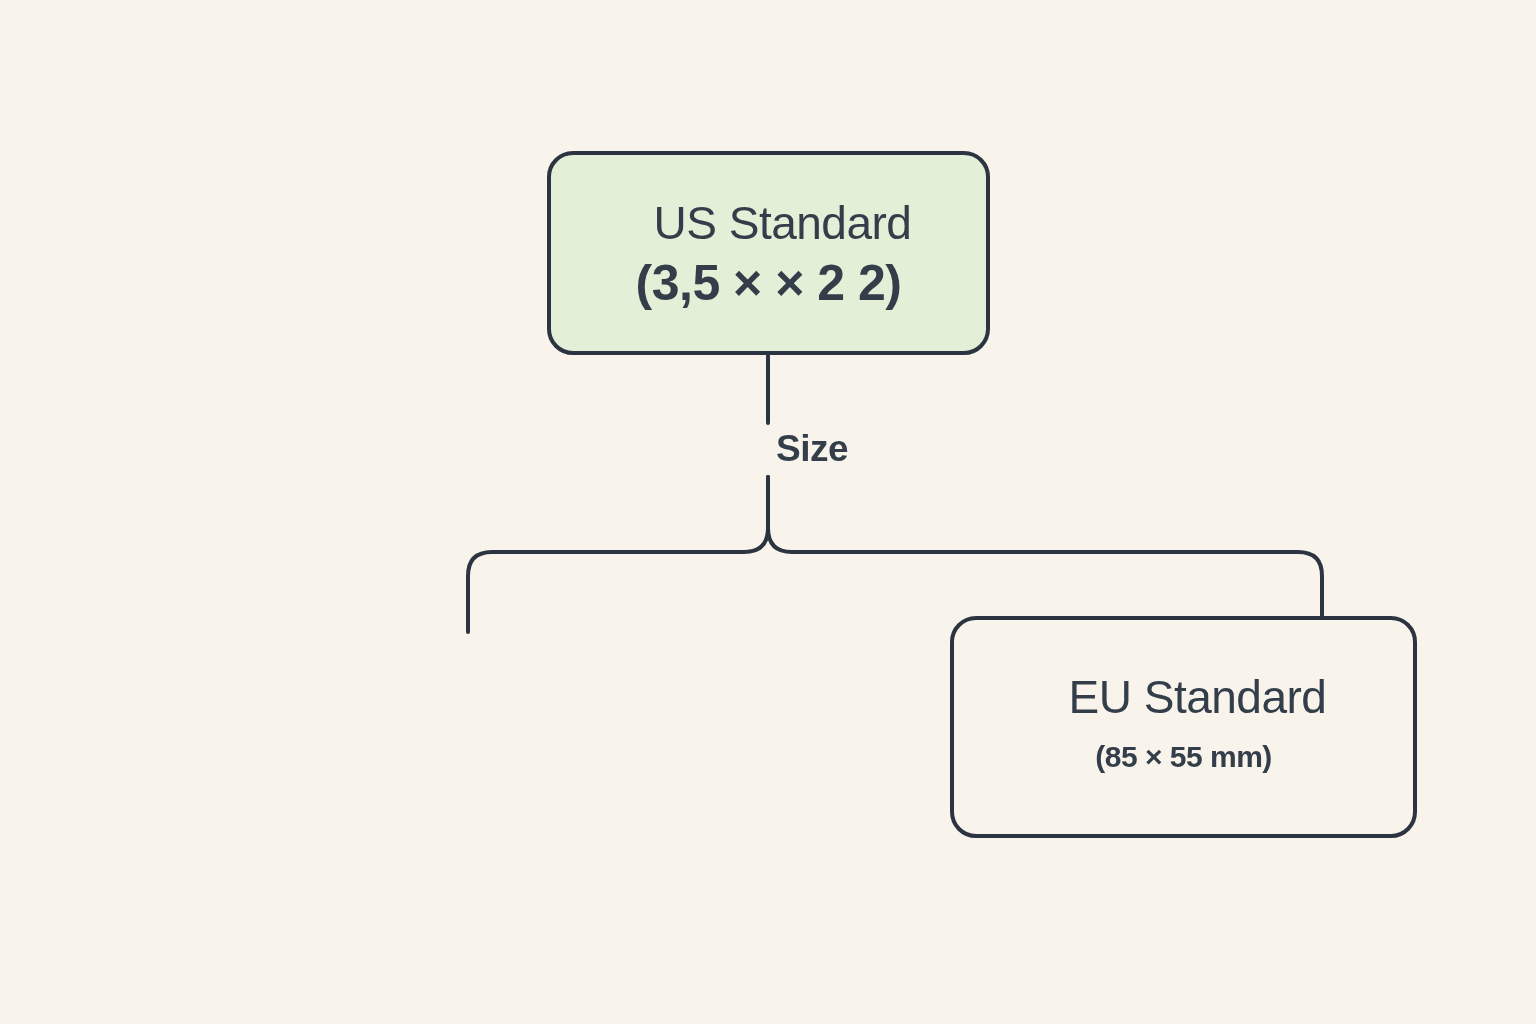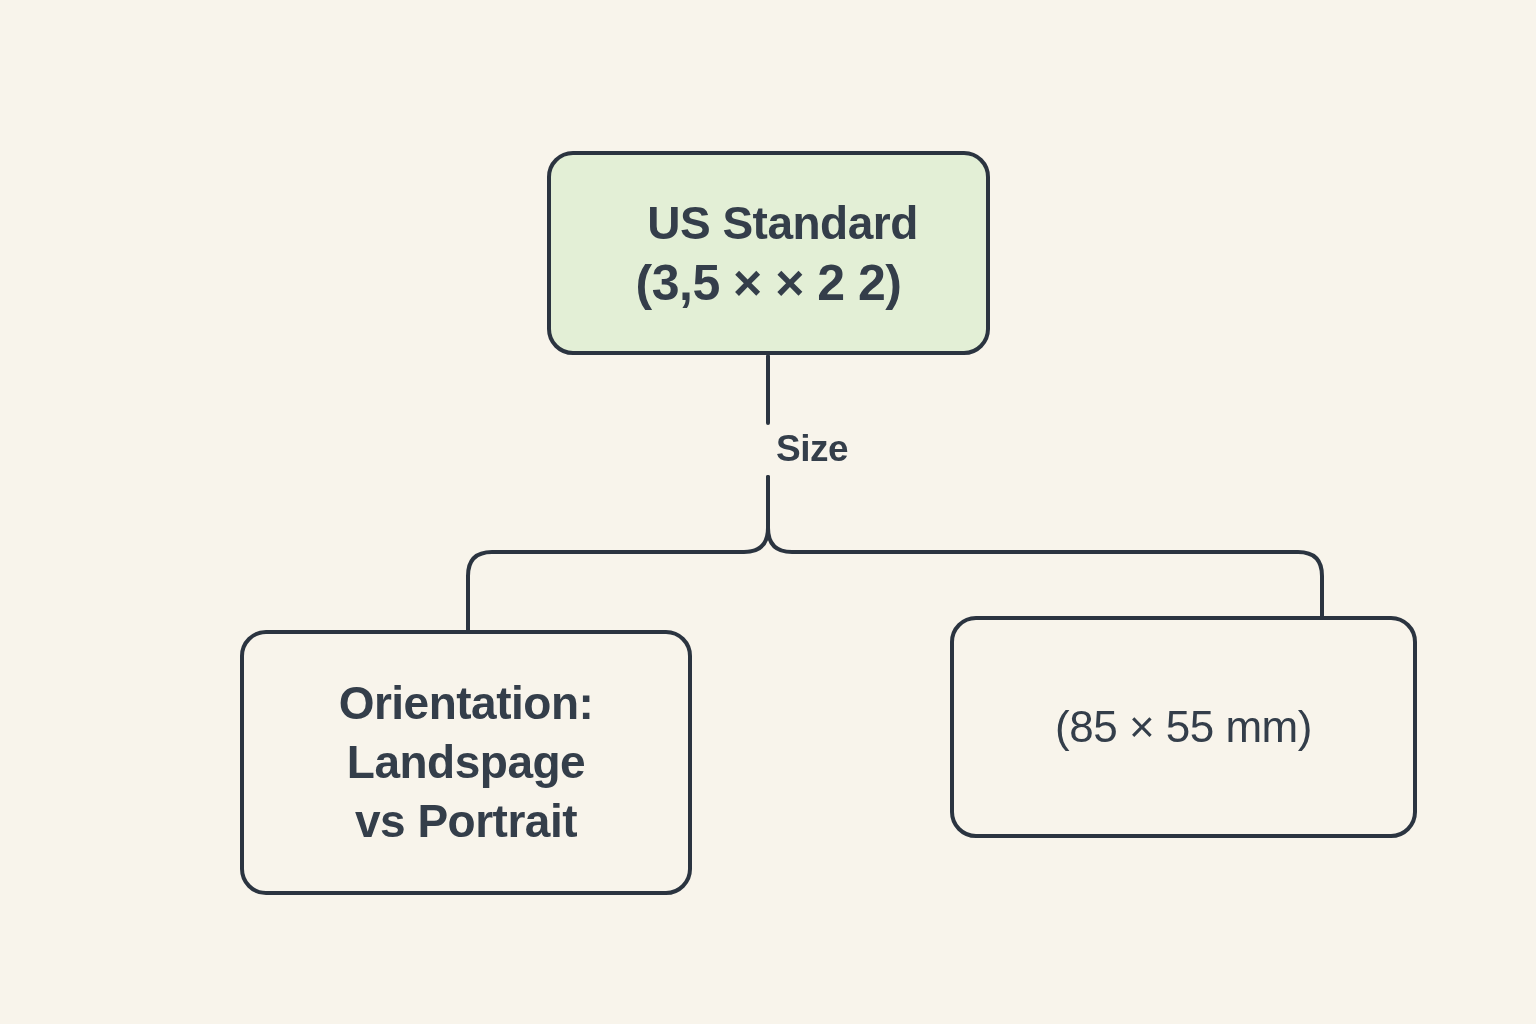--- a/index.html
+++ b/index.html
@@ -47,34 +47,34 @@
   .node.left-child {
     left: 240px; top: 630px;
     width: 452px; height: 265px;
   }
   .node.right-child {
     left: 950px; top: 616px;
     width: 467px; height: 222px;
   }
   .node-title {
     font-size: 46px;
-    font-weight: 700;
+    font-weight: 400;
     letter-spacing: -0.5px;
     line-height: 60px;
     margin-left: 28px;
   }
   .node-subtitle {
     font-size: 50px;
     font-weight: 600;
     letter-spacing: -0.5px;
     line-height: 60px;
   }
   .node.right-child .node-subtitle {
-    font-weight: 400;
-    font-size: 44px;
+    font-weight: 700;
+    font-size: 30px;
   }
   .node-line {
     font-size: 46px;
     font-weight: 700;
     letter-spacing: -0.5px;
     line-height: 59px;
   }
   .edge-label {
     position: absolute;
     left: 688px; top: 428px;
@@ -98,23 +98,19 @@
     <path d="M768 477 L768 528 Q768 552 792 552 L1298 552 Q1322 552 1322 576 L1322 618"></path>
   </svg>
 
   <div class="node root">
     <div class="node-title">US Standard</div>
     <div class="node-subtitle">(3,5 × × 2 2)</div>
   </div>
 
   <div class="edge-label">Size</div>
 
-  <div class="node left-child">
-    <div class="node-line">Orientation:</div>
-    <div class="node-line">Landspage</div>
-    <div class="node-line">vs Portrait</div>
-  </div>
 
   <div class="node right-child">
+    <div class="node-title">EU Standard</div>
     <div class="node-subtitle">(85 × 55 mm)</div>
   </div>
 
 </div>
 
 </body></html>

